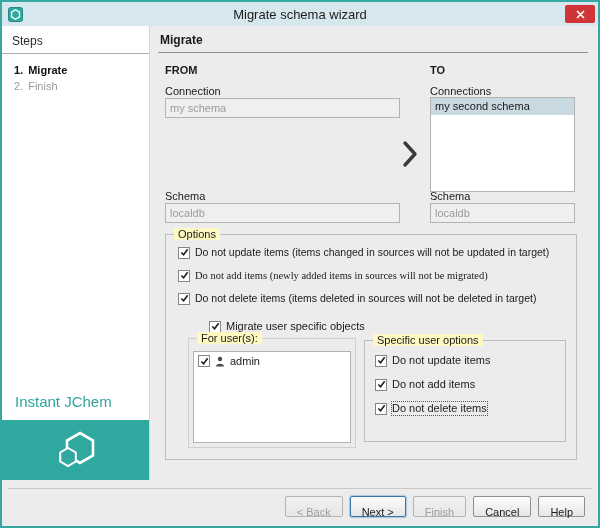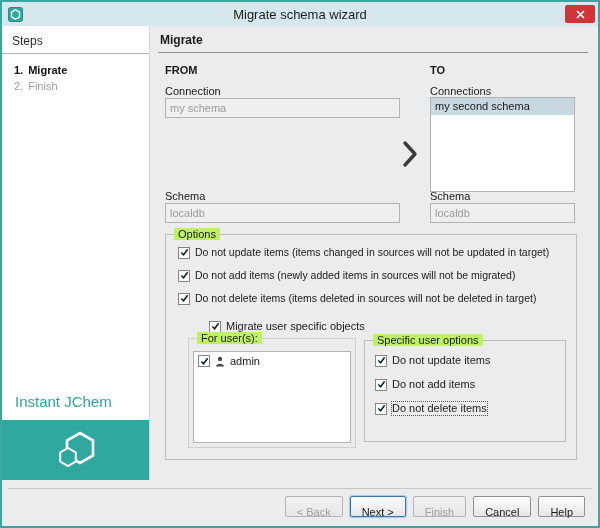--- a/index.html
+++ b/index.html
@@ -34,21 +34,21 @@
   .small-label { position:absolute; font-size:11px; }
   .field { position:absolute; box-sizing:border-box; background:#efefef; border:1px solid #b3b3b3;
     color:#9b9b9b; line-height:18px; padding:0 4px; height:20px; white-space:nowrap; overflow:hidden; }
   .listbox { position:absolute; box-sizing:border-box; background:#ffffff; border:1px solid #b3b3b3; overflow:hidden; }
   .list-item { font-size:11px; line-height:17px; padding:0 4px; }
   .list-item.selected { background:#c9d9e1; }
   .arrow { position:absolute; display:flex; }
   
   .groupbox { position:absolute; border:1px solid #bdbdbd; box-sizing:border-box; }
   .groupbox.light { border-color:#cfcfcf; }
-  .group-title { position:absolute; top:-7px; left:8px; background:#bef264; padding:0 4px; font-size:11px; white-space:nowrap; }
+  .group-title { position:absolute; top:-7px; left:8px; background:#fef9c3; padding:0 4px; font-size:11px; white-space:nowrap; }
   
   .cb { display:flex; align-items:center; gap:5px; position:absolute; cursor:default; white-space:nowrap; }
   .cb .box { width:12px; height:12px; min-width:12px; background:#fff; border:1px solid #858585;
     box-sizing:border-box; display:flex; align-items:center; justify-content:center; }
   .cb .lbl { line-height:13px; }
   .cb .lbl.long { font-size:10.5px; }
   .lbl.focus-dotted { outline:1px dotted #555; }
   .userlist { position:absolute; left:4px; right:4px; top:12px; bottom:4px; background:#fff; border:1px solid #b3b3b3; }
   .user-row { display:flex; align-items:center; gap:5px; padding:3px 4px; }
   .user-row .box { width:12px; height:12px; background:#fff; border:1px solid #858585; box-sizing:border-box;
@@ -138,21 +138,21 @@
 
         <label class="cb" style="left:12px; top:11px;">
           <span class="box">
             <svg width="9" height="9" viewBox="0 0 10 10">
                 <path d="M1.5 5 L4 7.5 L8.5 1.5" stroke="#16232b" stroke-width="1.8" fill="none"></path>
               </svg>
           </span>
           <span class="lbl long">Do not update items (items changed in sources will not be updated in target)</span>
         </label>
 
-        <label class="cb" style="left:12px; top:34px;">
+        <label class="cb" style="left:12px; top:34px;font-family:Liberation Serif, serif;">
           <span class="box">
             <svg width="9" height="9" viewBox="0 0 10 10">
                 <path d="M1.5 5 L4 7.5 L8.5 1.5" stroke="#16232b" stroke-width="1.8" fill="none"></path>
               </svg>
           </span>
           <span class="lbl long">Do not add items (newly added items in sources will not be migrated)</span>
         </label>
 
         <label class="cb" style="left:12px; top:57px;">
           <span class="box">

